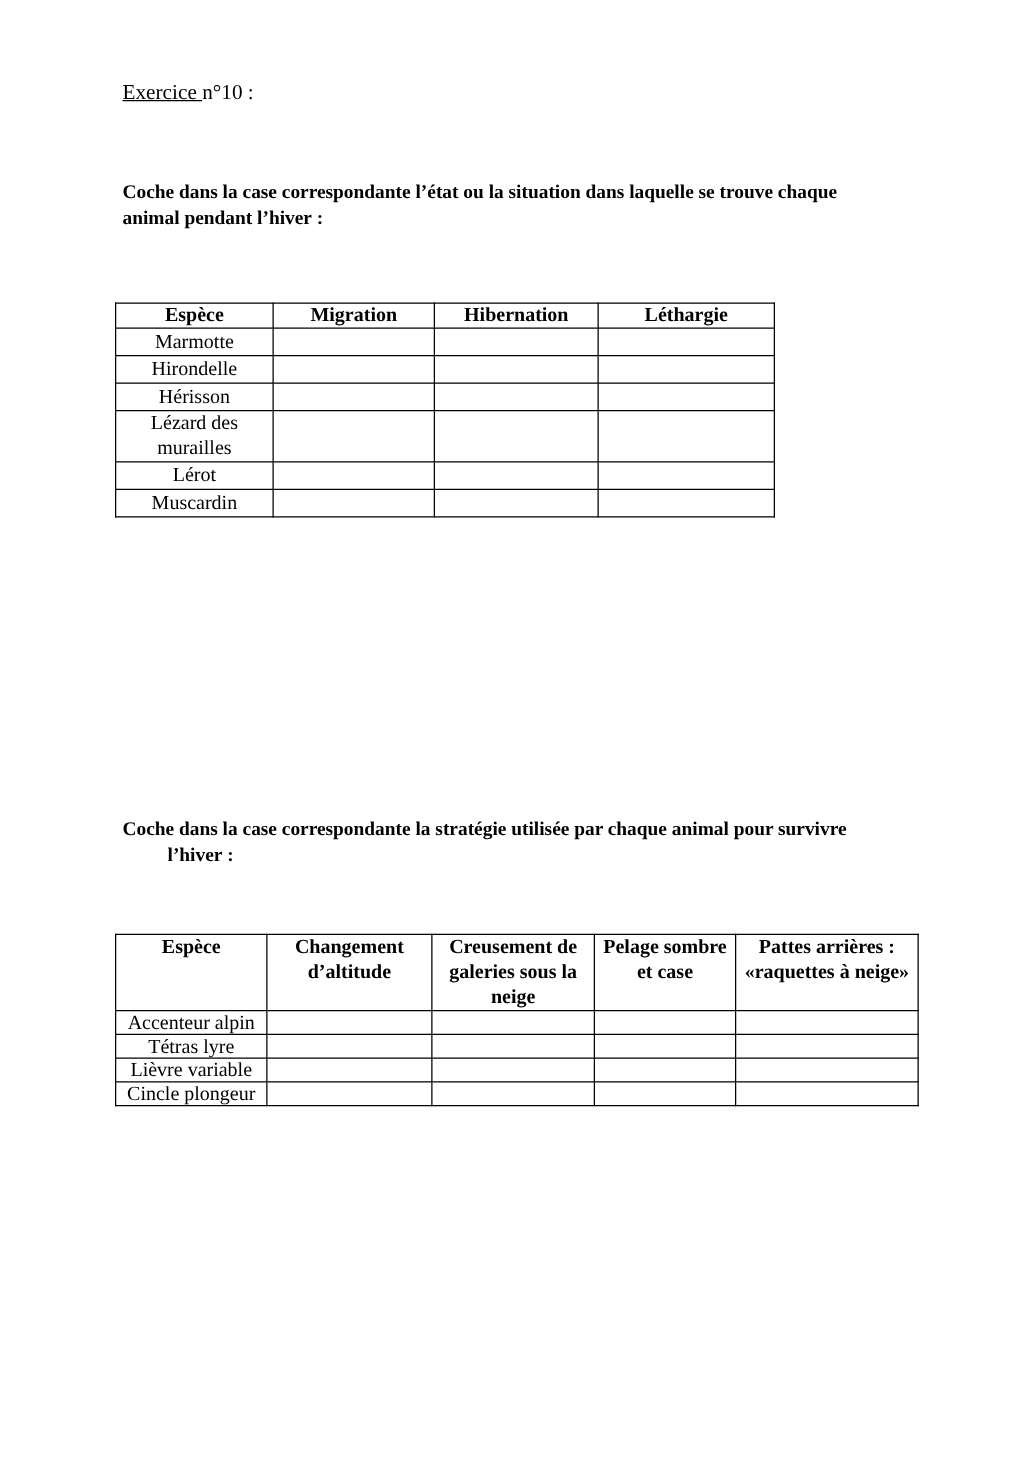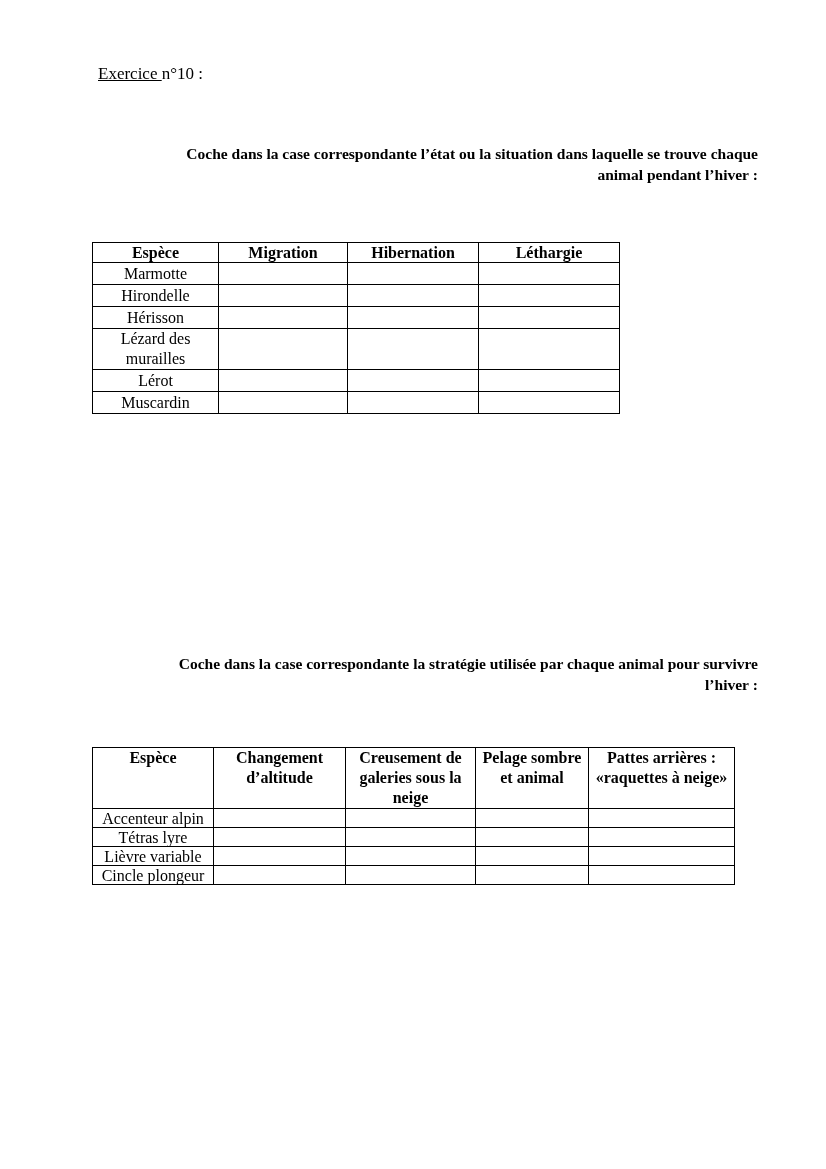--- a/index.html
+++ b/index.html
@@ -34,21 +34,21 @@
   }
   .para {
     position: absolute;
     font-weight: bold;
     font-size: 15.5px;
     line-height: 21px;
     width: 660px;
   }
   .p1 { left: 98px; top: 143px; }
   .p2 { left: 98px; top: 653px; }
-  .pline { white-space: nowrap; text-align: right; }
+  .pline { white-space: nowrap; }
   .indent { padding-left: 36px; }
 
   table.tbl {
     position: absolute;
     border-collapse: collapse;
     table-layout: fixed;
     background: #ffffff;
   }
   .tbl th, .tbl td {
     border: 1px solid #000000;
@@ -173,21 +173,21 @@
         <col style="width:132px">
         <col style="width:130px">
         <col style="width:113px">
         <col style="width:146px">
     </colgroup>
     <thead>
       <tr>
         <th>Espèce</th>
         <th>Changement d’altitude</th>
         <th>Creusement de galeries sous la neige</th>
-        <th>Pelage sombre et animal</th>
+        <th>Pelage sombre et case</th>
         <th>Pattes arrières&nbsp;: «raquettes à neige»</th>
       </tr>
     </thead>
     <tbody>
       <tr>
         <td>Accenteur alpin</td>
         <td></td>
         <td></td>
         <td></td>
         <td></td>

